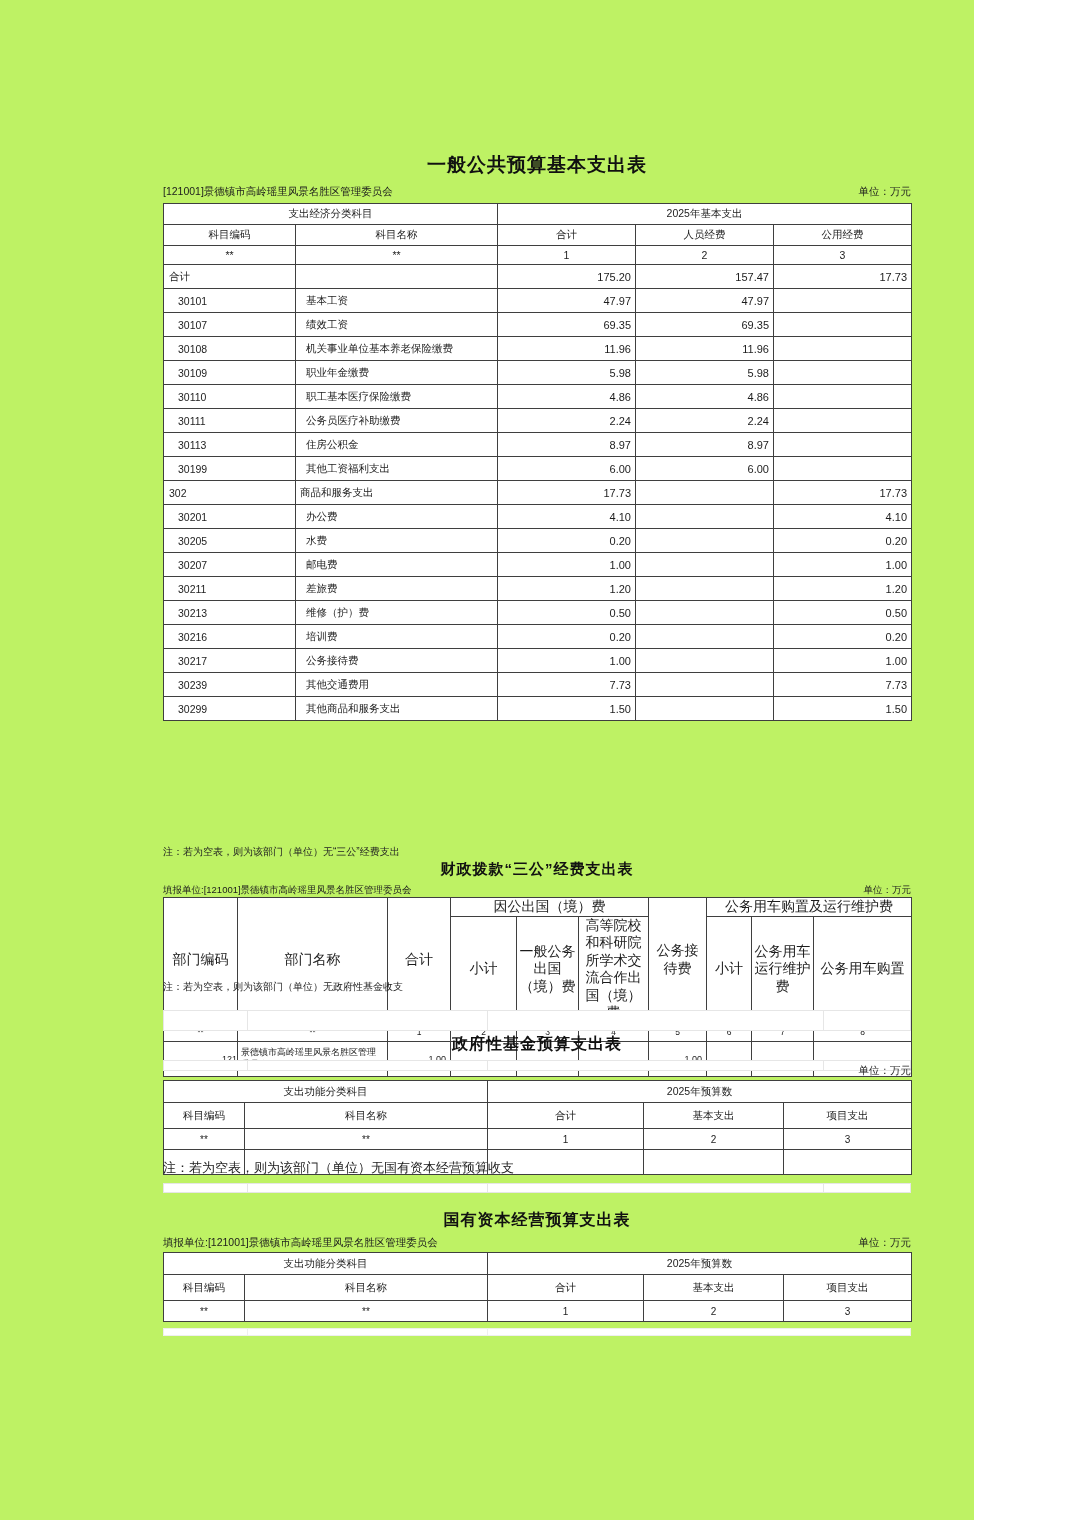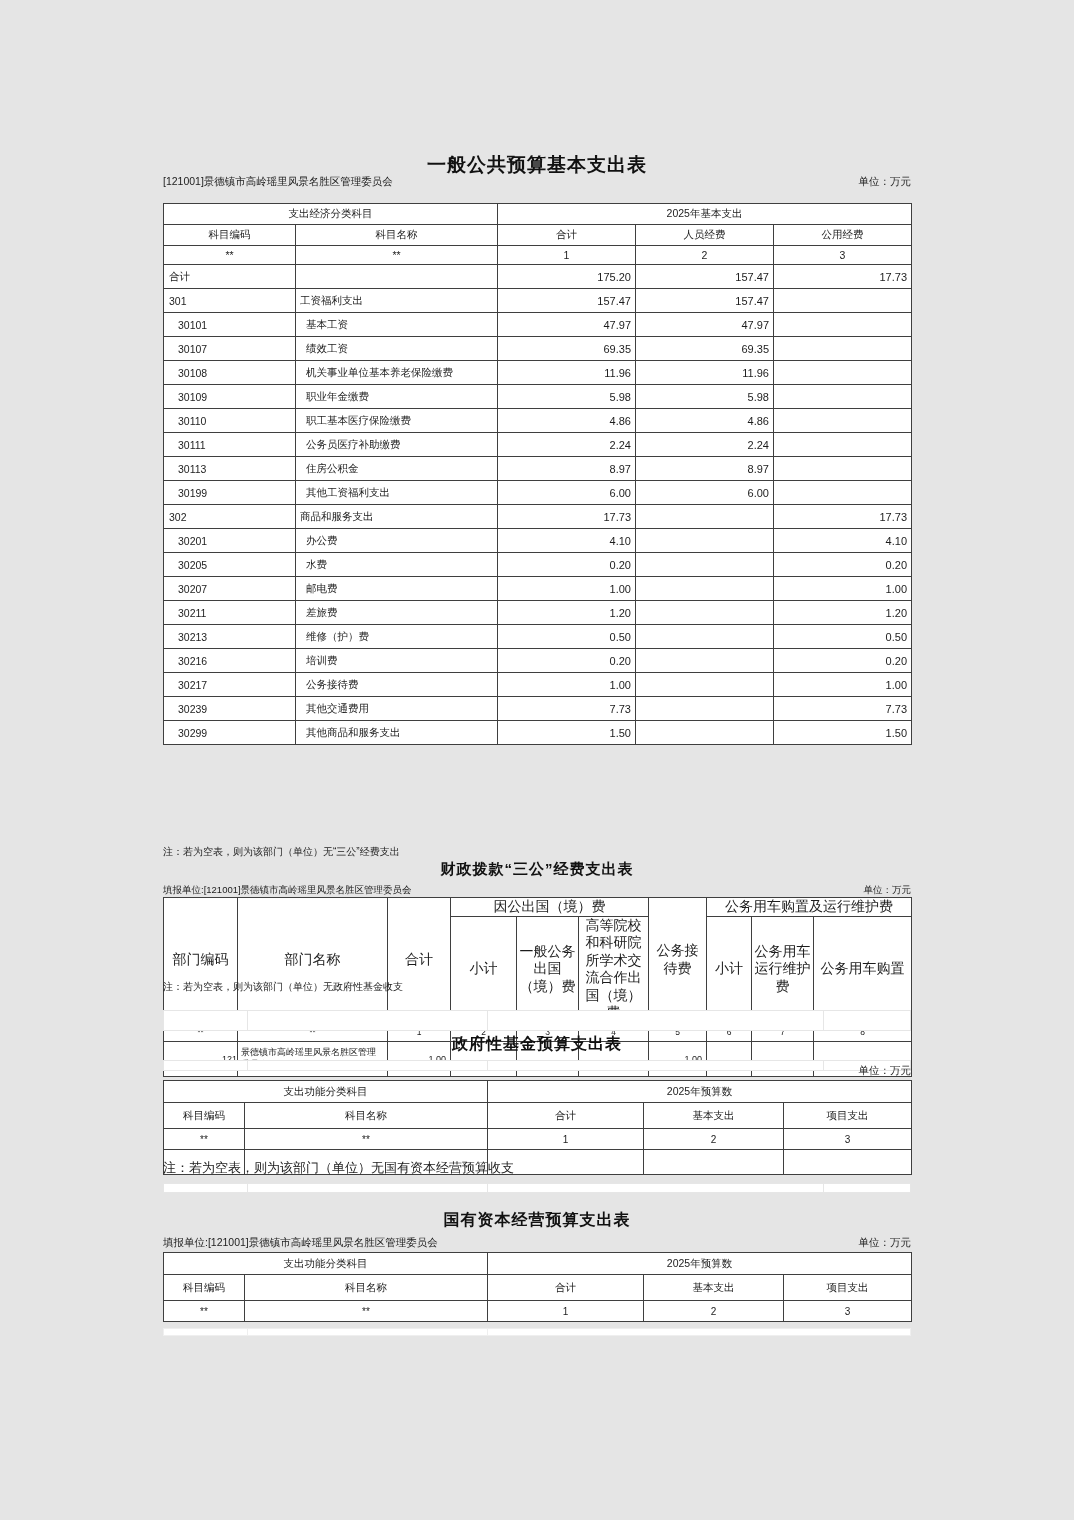--- a/index.html
+++ b/index.html
@@ -1,18 +1,18 @@
 <!DOCTYPE html>
 <html><head>
 <meta charset="utf-8">
 <style>
   *{box-sizing:border-box;margin:0;padding:0}
   html,body{background:#fff}
   body{font-family:"Liberation Sans","DejaVu Sans",sans-serif;color:#1c1c1c}
-  #page{position:relative;width:1074px;height:1520px;background:#e5e5e5;overflow:hidden}
+  #page{position:relative;width:974px;height:1520px;background:#bef264;overflow:hidden}
   .abs{position:absolute}
   .cw{left:163px;width:748px}
   .title{text-align:center;font-weight:bold;color:#111;letter-spacing:1px}
   .t1-title{font-size:19px}
   .t2-title{font-size:15px}
   .t34-title{font-size:16px}
   .subline{display:flex;justify-content:space-between;align-items:flex-end;font-size:10.5px}
   .subline.small{font-size:9.5px}
   .note{font-size:10px;color:#222}
   .unit-only{text-align:right;font-size:10.5px}
@@ -49,21 +49,21 @@
   .ghost{display:flex;border:1px solid #e6e6e6;background:#fff}
   .ghost i{display:block;border-right:1px solid #e6e6e6;height:100%}
 </style>
 </head>
 <body>
 
 <div id="page">
 
   <div class="abs cw title t1-title" style="top:152px">一般公共预算基本支出表</div>
 
-  <div class="abs cw subline" style="top:175px">
+  <div class="abs cw subline" style="top:185px">
     <span>[121001]景德镇市高岭瑶里风景名胜区管理委员会</span>
     <span>单位：万元</span>
   </div>
 
   <table id="t1" class="abs cw" style="top:203px">
     <colgroup>
       <col style="width:132px">
         <col style="width:202px">
         <col style="width:138px">
         <col style="width:138px">
@@ -89,27 +89,20 @@
         <th>3</th>
       </tr>
     </thead>
     <tbody id="t1-body">
         <tr>
           <td class="code">合计</td>
           <td class="name"></td>
           <td class="num">175.20</td>
           <td class="num">157.47</td>
           <td class="num">17.73</td>
-        </tr>
-        <tr>
-          <td class="code">301</td>
-          <td class="name">工资福利支出</td>
-          <td class="num">157.47</td>
-          <td class="num">157.47</td>
-          <td class="num"></td>
         </tr>
         <tr>
           <td class="code lv1">30101</td>
           <td class="name lv1">基本工资</td>
           <td class="num">47.97</td>
           <td class="num">47.97</td>
           <td class="num"></td>
         </tr>
         <tr>
           <td class="code lv1">30107</td>

